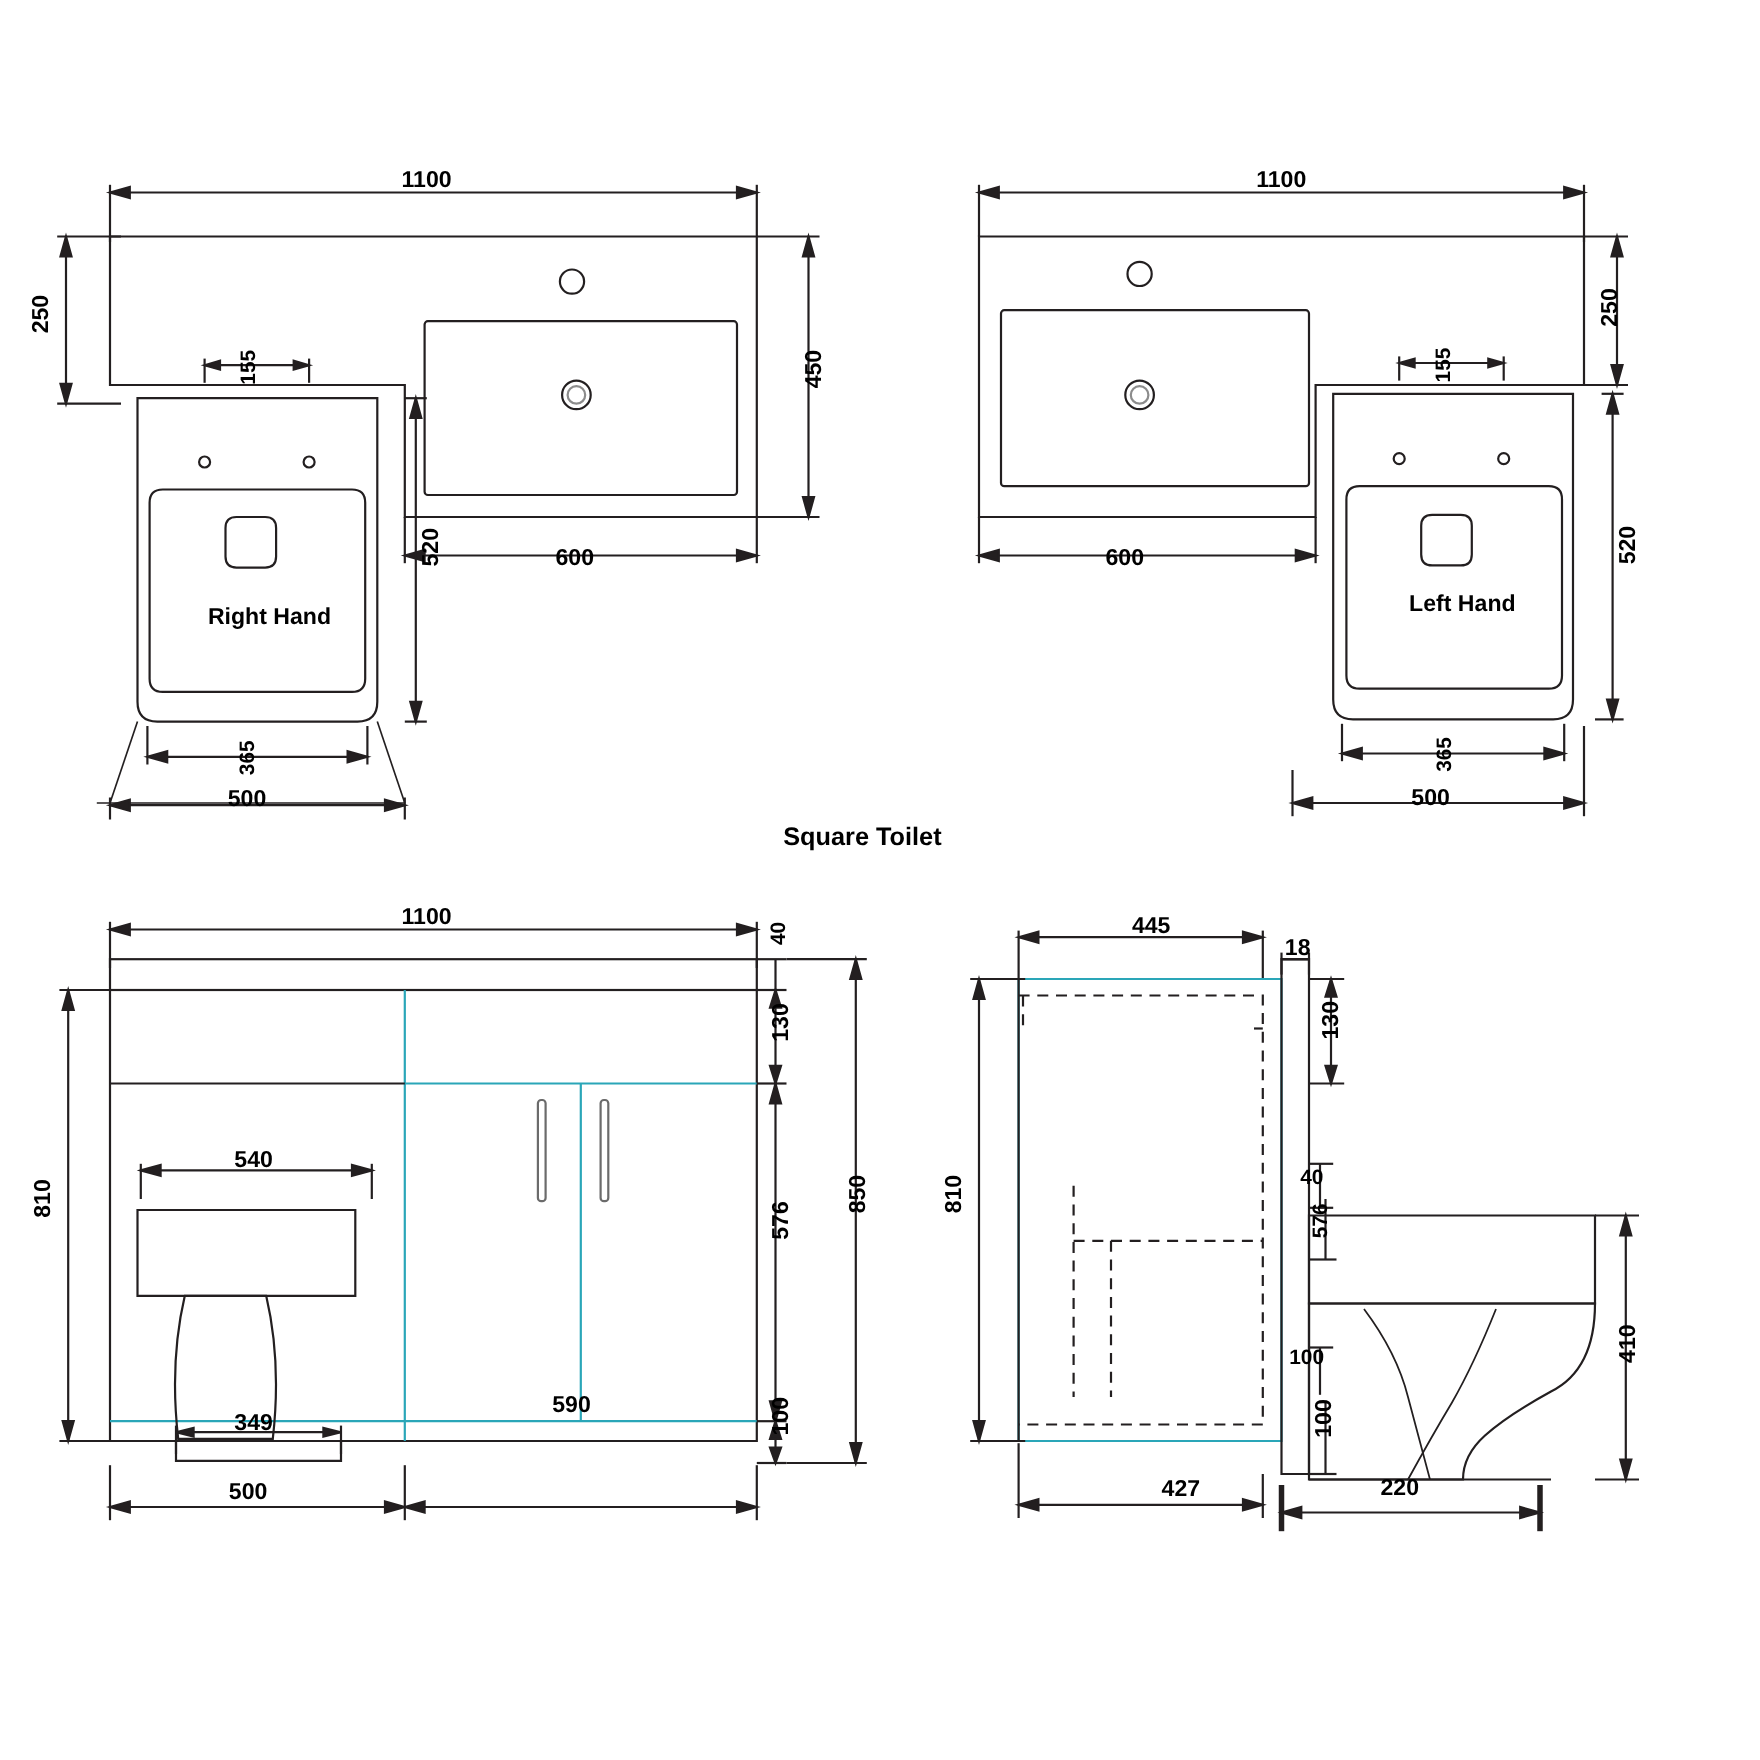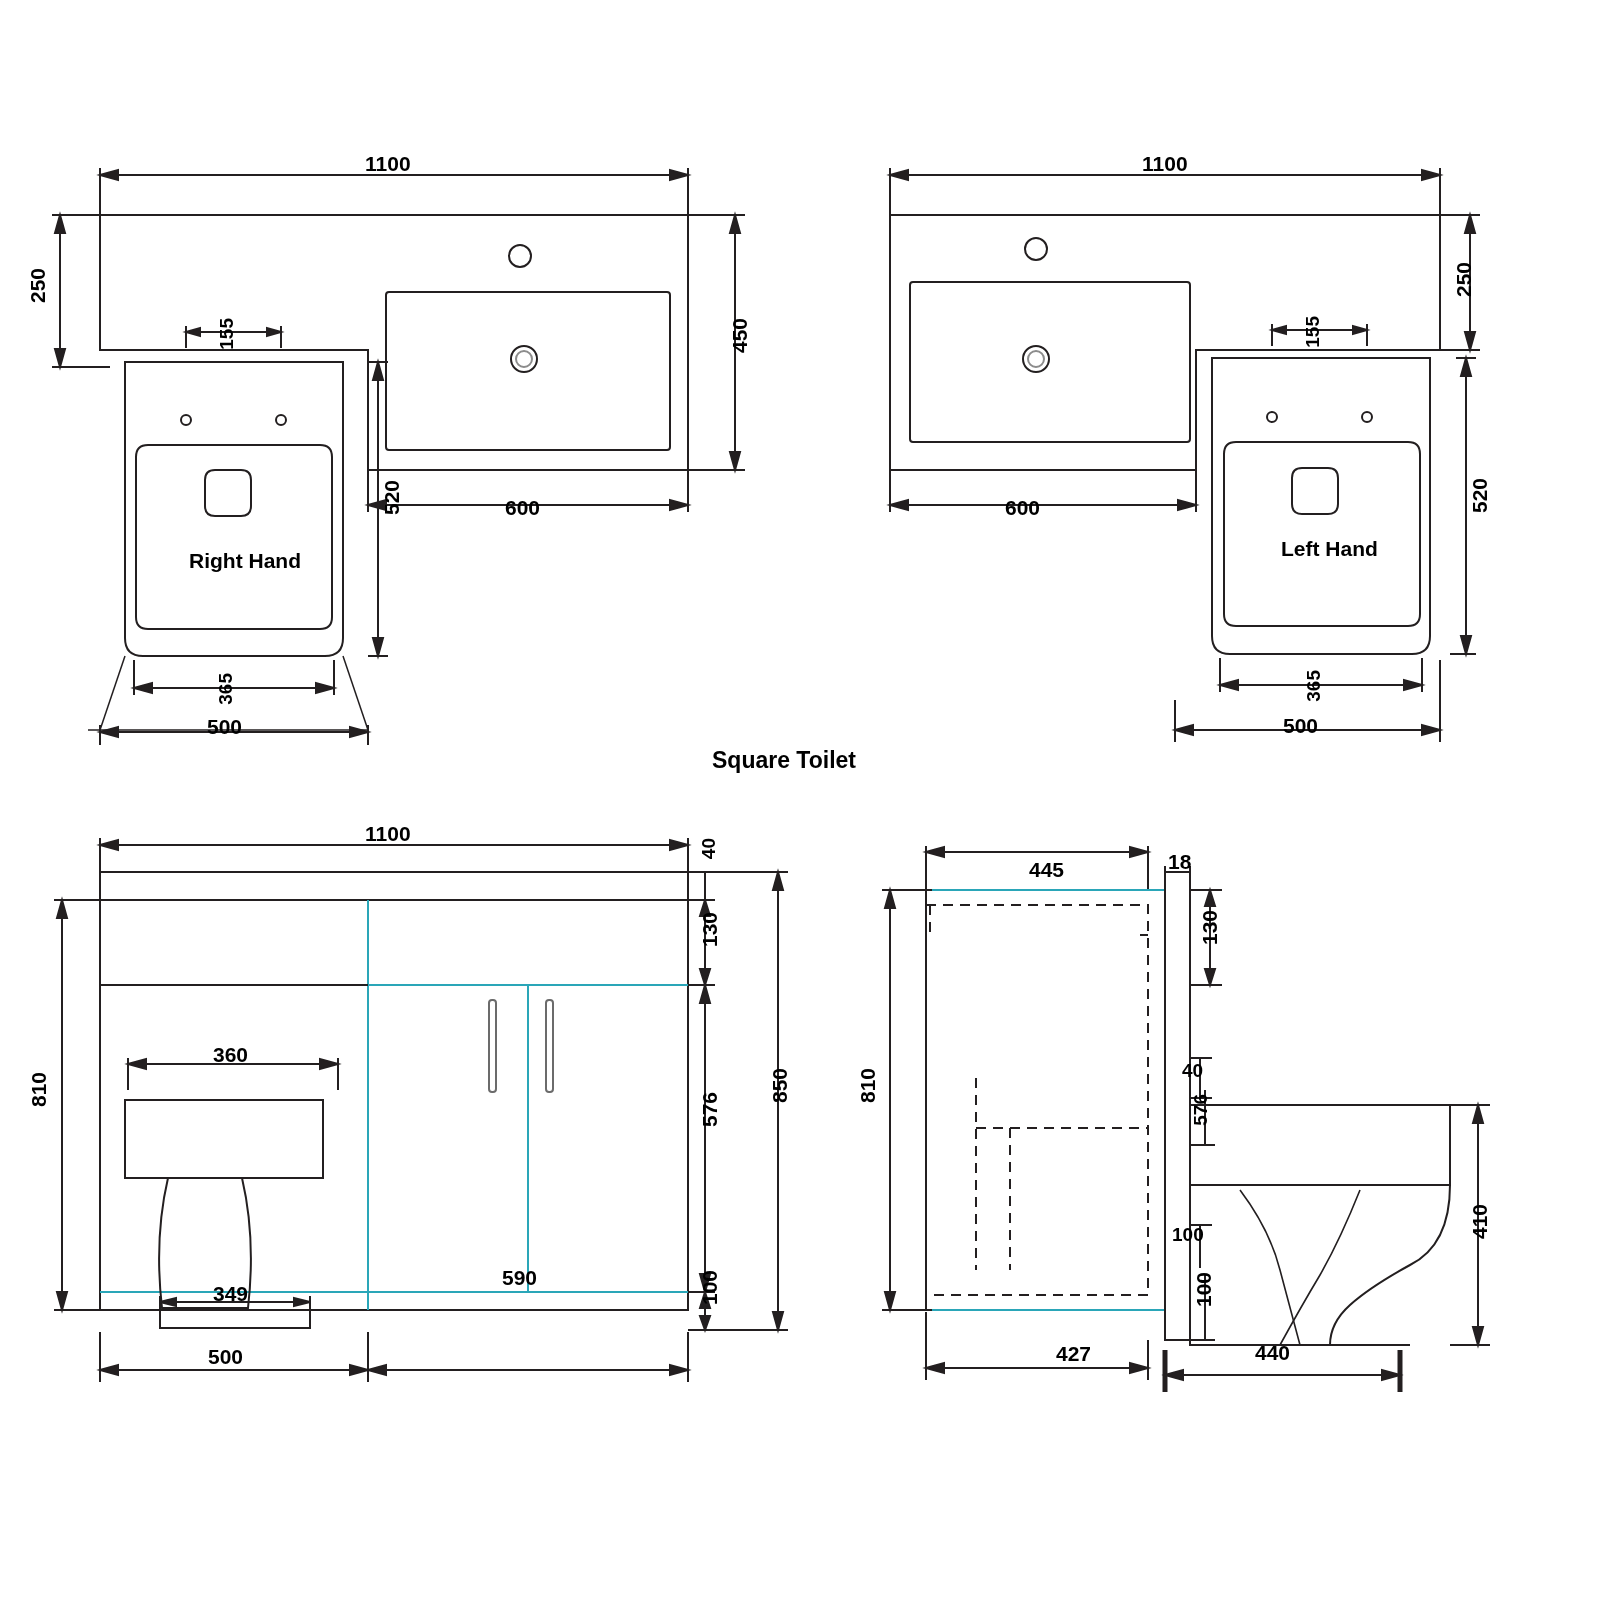--- a/index.html
+++ b/index.html
@@ -377,30 +377,30 @@
 
 <div class="lbl title" style="left:712px;top:713px;">Square Toilet</div>
 
 <div class="lbl" style="left:365px;top:822px;">1100</div>
 <div class="lbl vert" style="left:27px;top:1072px;">810</div>
 <div class="lbl vert small" style="left:698px;top:838px;">40</div>
 <div class="lbl vert" style="left:698px;top:912px;">130</div>
 <div class="lbl vert" style="left:698px;top:1092px;">576</div>
 <div class="lbl vert" style="left:698px;top:1270px;">100</div>
 <div class="lbl vert" style="left:768px;top:1068px;">850</div>
-<div class="lbl" style="left:213px;top:1043px;">360</div>
+<div class="lbl" style="left:213px;top:1043px;">540</div>
 <div class="lbl" style="left:213px;top:1282px;">349</div>
 <div class="lbl" style="left:208px;top:1345px;">500</div>
 <div class="lbl" style="left:502px;top:1266px;">590</div>
 
-<div class="lbl" style="left:1029px;top:830px;margin-top:28px;">445</div>
+<div class="lbl" style="left:1029px;top:830px;">445</div>
 <div class="lbl" style="left:1168px;top:850px;">18</div>
 <div class="lbl vert" style="left:1198px;top:910px;">130</div>
 <div class="lbl small" style="left:1182px;top:1060px;">40</div>
 <div class="lbl vert small" style="left:1190px;top:1094px;">576</div>
 <div class="lbl small" style="left:1172px;top:1224px;">100</div>
 <div class="lbl vert" style="left:1192px;top:1272px;">100</div>
 <div class="lbl vert" style="left:856px;top:1068px;">810</div>
 <div class="lbl" style="left:1014px;top:1342px;margin-left:42px;">427</div>
-<div class="lbl" style="left:1255px;top:1341px;">440</div>
+<div class="lbl" style="left:1255px;top:1341px;">220</div>
 <div class="lbl vert" style="left:1468px;top:1204px;">410</div>
 
 </div>
 
 </body></html>

